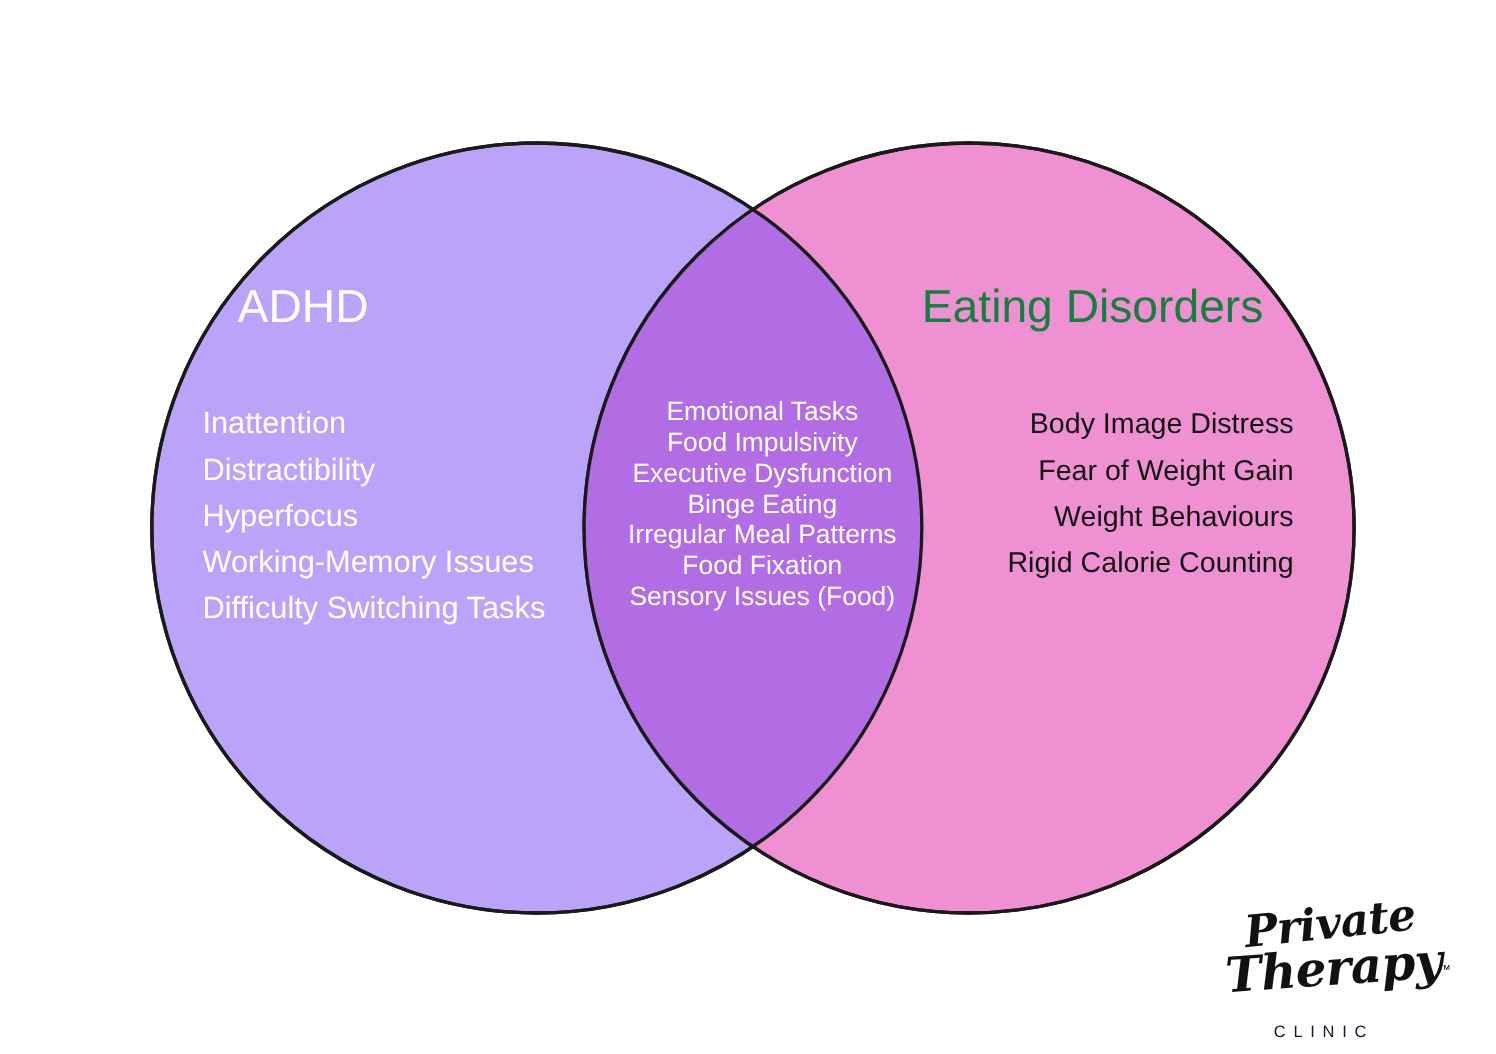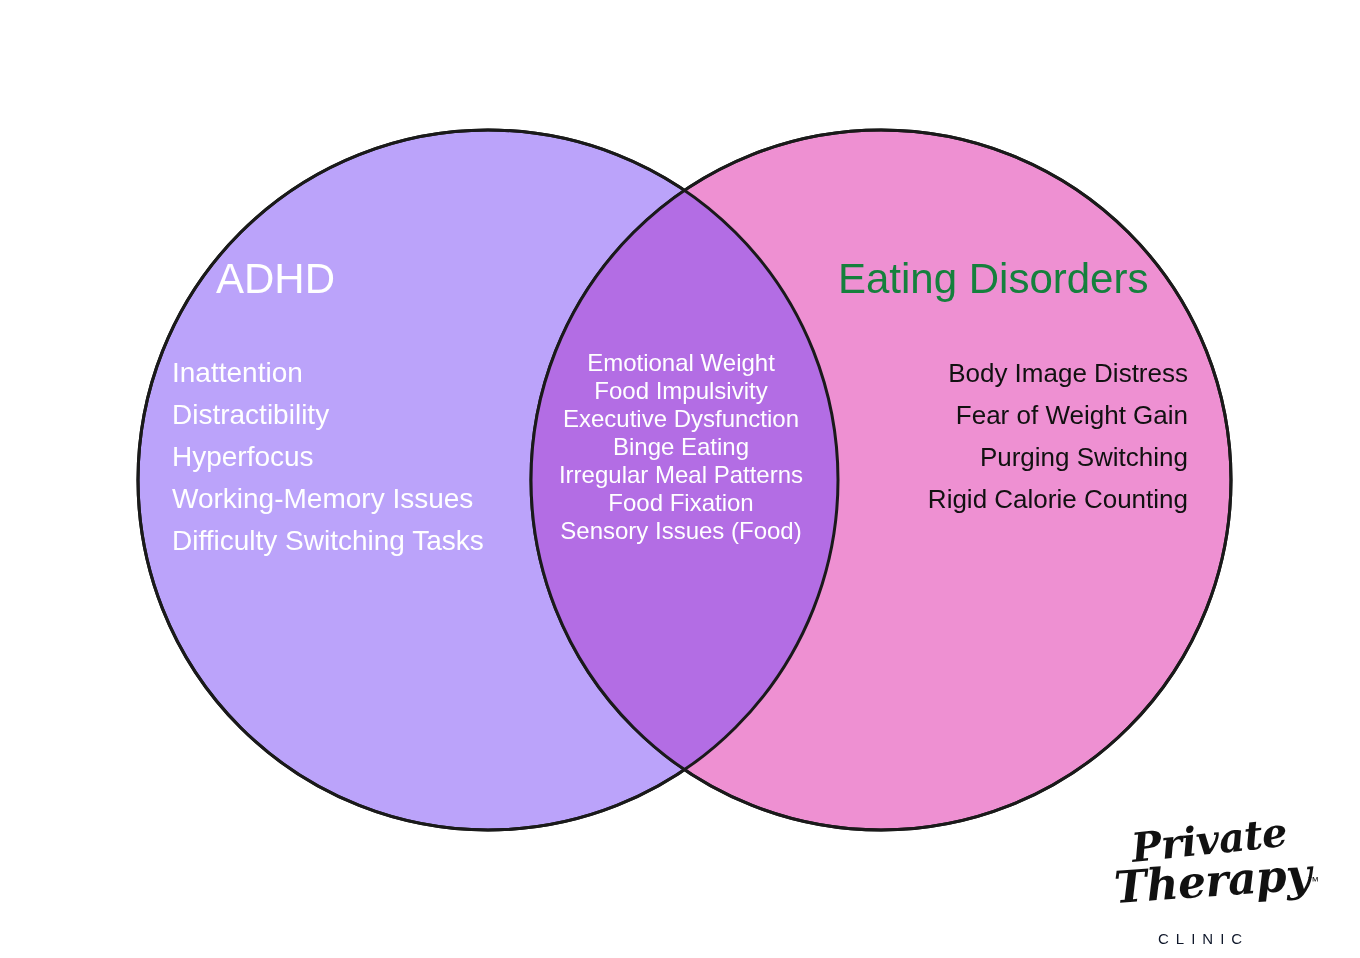--- a/index.html
+++ b/index.html
@@ -55,21 +55,21 @@
   }
   #title-right {
     left: 838px;
     top: 258px;
     color: #15803d;
   }
 
   .item-list {
     position: absolute;
     list-style: none;
-    margin: 0;
+    margin: 12px;
     padding: 0;
   }
 
   #list-left {
     left: 172px;
     top: 352px;
     text-align: left;
     color: #ffffff;
     font-size: 28px;
     line-height: 42px;
@@ -185,33 +185,33 @@
 
     <ul class="item-list" id="list-left">
       <li>Inattention</li>
       <li>Distractibility</li>
       <li>Hyperfocus</li>
       <li>Working-Memory Issues</li>
       <li>Difficulty Switching Tasks</li>
     </ul>
 
     <ul class="item-list" id="list-center">
-      <li>Emotional Weight</li>
+      <li>Emotional Tasks</li>
       <li>Food Impulsivity</li>
       <li>Executive Dysfunction</li>
       <li>Binge Eating</li>
       <li>Irregular Meal Patterns</li>
       <li>Food Fixation</li>
       <li>Sensory Issues (Food)</li>
     </ul>
 
     <ul class="item-list" id="list-right">
       <li>Body Image Distress</li>
       <li>Fear of Weight Gain</li>
-      <li>Purging Switching</li>
+      <li>Weight Behaviours</li>
       <li>Rigid Calorie Counting</li>
     </ul>
 
   </div>
 
   <div id="brand-logo">
     <div class="logo-script" id="logo-word-private">Private</div>
     <div class="logo-script" id="logo-word-therapy">Therapy</div>
     <div id="logo-word-clinic">CLINIC</div>
     <div id="logo-tm">™</div>

